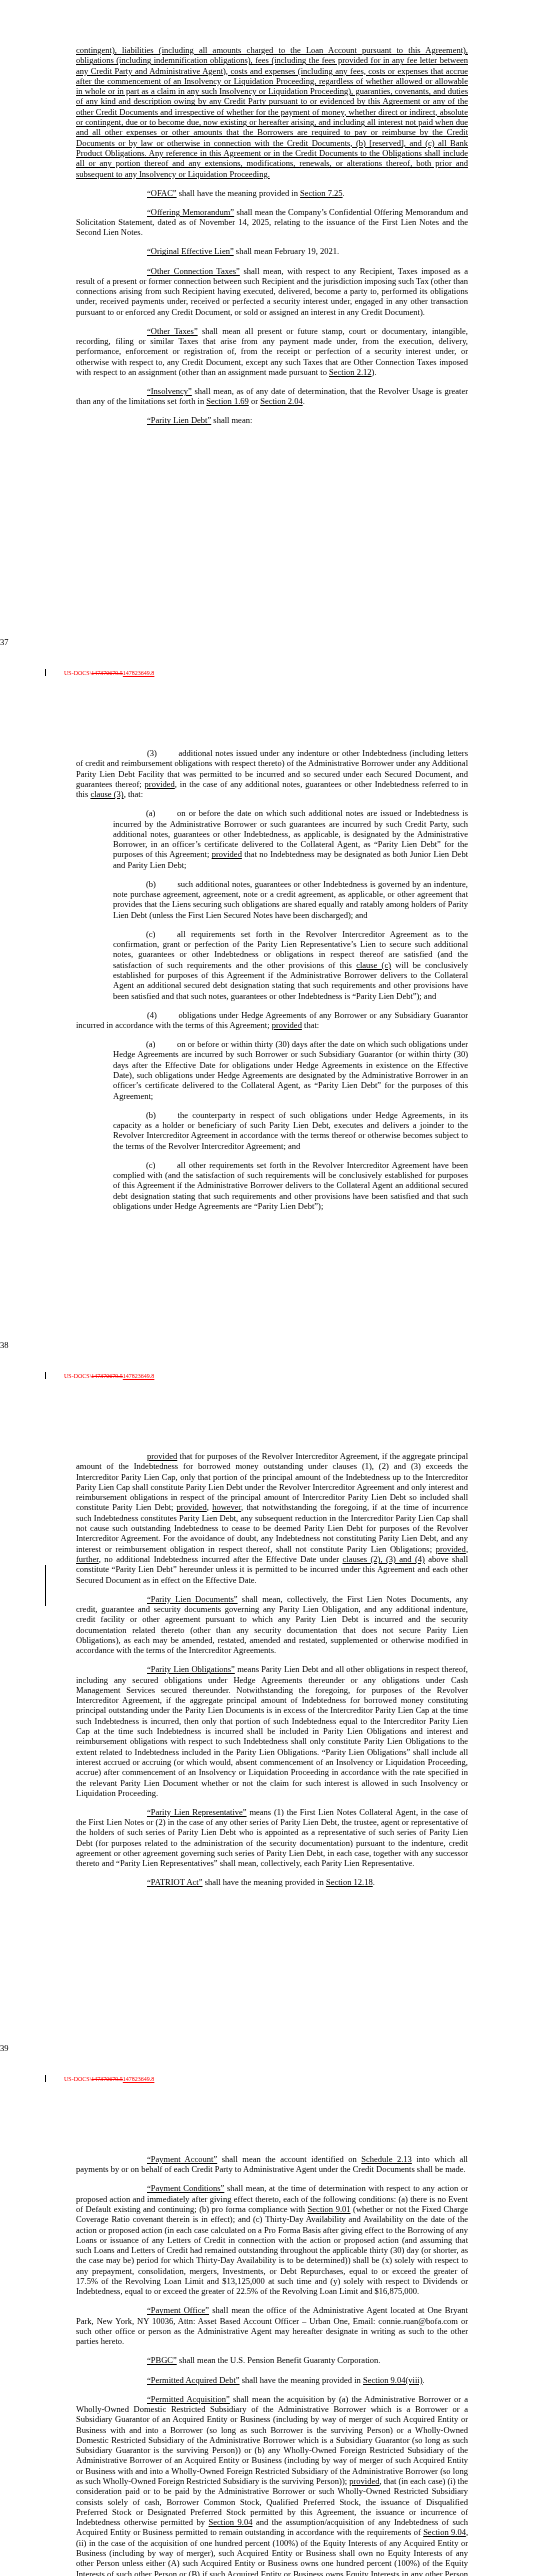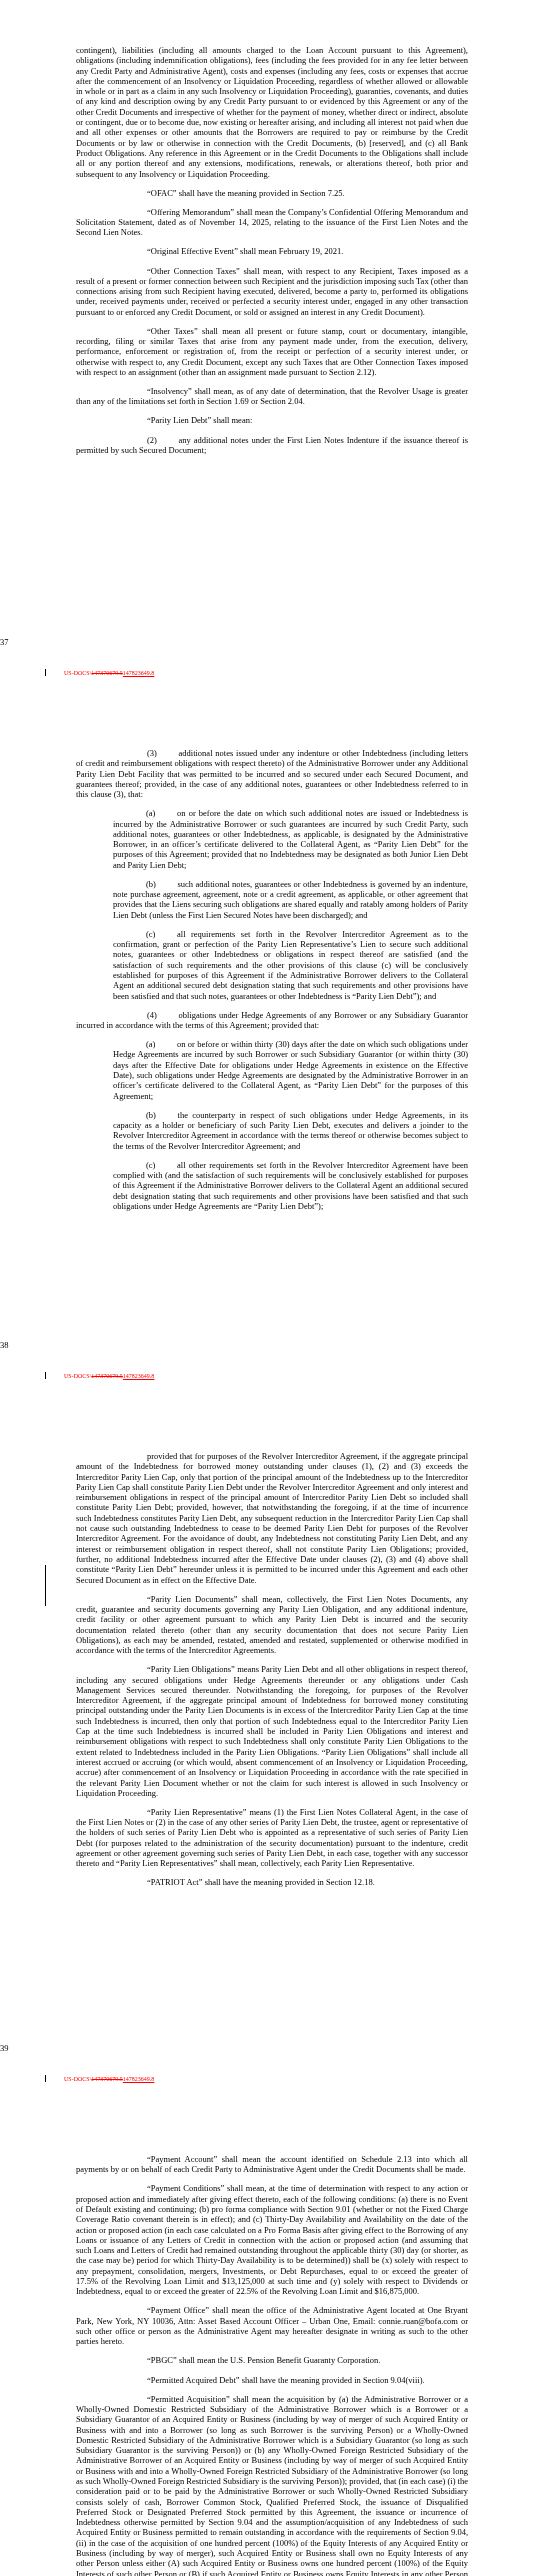--- a/index.html
+++ b/index.html
@@ -2,47 +2,46 @@
 <html style="--footer-red: #ff0000;font-size:8.2px"><head>
 <meta charset="utf-8">
 <style>
   html,body{margin:0;padding:0;background:#ffffff;}
   .doc{width:544px;background:#ffffff;position:relative;}
   .page{width:544px;height:703px;position:relative;overflow:hidden;background:#ffffff;}
   .page-body{position:absolute;top:45px;left:76px;width:392px;height:592px;overflow:hidden;}
   .page-body p{margin:0;padding:0;color:#000;font:8.5px/10.3px "Liberation Serif", serif;text-align:justify;}
   .page-body p + p{margin-top:8.8px;}
   p.def,p.num,p.cont-ind{text-indent:71px;}
-  p.cont{text-indent:0;}
+  p.cont{text-indent:0;text-decoration:underline;}
   p.sub{margin-left:37px;text-indent:33px;}
-  span.u{}
+  span.u{text-decoration:underline;}
   span.tab{display:inline-block;width:21.6px;}
   .page-number{position:absolute;left:0;width:544px;bottom:56px;text-align:left;
                font:8.5px "Liberation Serif", serif;color:#000;}
   .page-footer{position:absolute;left:64px;bottom:27px;font:6px "Liberation Serif", serif;
                color:var(--footer-red,#ff0000);white-space:nowrap;}
   .page-footer .del{text-decoration:line-through;}
   .page-footer .ins{text-decoration:underline;}
   .change-bar{position:absolute;left:45px;width:1px;background:#000;}
 </style>
 </head>
 <body>
 
 <div class="doc">
     <div class="page">
       <div class="page-body">
         <p class="cont"><span>contingent), liabilities (including all amounts charged to the Loan Account pursuant to this Agreement), obligations (including indemnification obligations), fees (including the fees provided for in any fee letter between any Credit Party and Administrative Agent), costs and expenses (including any fees, costs or expenses that accrue after the commencement of an Insolvency or Liquidation Proceeding, regardless of whether allowed or allowable in whole or in part as a claim in any such Insolvency or Liquidation Proceeding), guaranties, covenants, and duties of any kind and description owing by any Credit Party pursuant to or evidenced by this Agreement or any of the other Credit Documents and irrespective of whether for the payment of money, whether direct or indirect, absolute or contingent, due or to become due, now existing or hereafter arising, and including all interest not paid when due and all other expenses or other amounts that the Borrowers are required to pay or reimburse by the Credit Documents or by law or otherwise in connection with the Credit Documents, (b) [reserved], and (c) all Bank Product Obligations. Any reference in this Agreement or in the Credit Documents to the Obligations shall include all or any portion thereof and any extensions, modifications, renewals, or alterations thereof, both prior and subsequent to any Insolvency or Liquidation Proceeding.</span></p>
         <p class="def"><span class="u">“OFAC”</span><span> shall have the meaning provided in </span><span class="u">Section 7.25</span><span>.</span></p>
         <p class="def"><span class="u">“Offering Memorandum”</span><span> shall mean the Company’s Confidential Offering Memorandum and Solicitation Statement, dated as of November 14, 2025, relating to the issuance of the First Lien Notes and the Second Lien Notes.</span></p>
-        <p class="def"><span class="u">“Original Effective Event”</span><span> shall mean February 19, 2021.</span></p>
+        <p class="def"><span class="u">“Original Effective Lien”</span><span> shall mean February 19, 2021.</span></p>
         <p class="def"><span class="u">“Other Connection Taxes”</span><span> shall mean, with respect to any Recipient, Taxes imposed as a result of a present or former connection between such Recipient and the jurisdiction imposing such Tax (other than connections arising from such Recipient having executed, delivered, become a party to, performed its obligations under, received payments under, received or perfected a security interest under, engaged in any other transaction pursuant to or enforced any Credit Document, or sold or assigned an interest in any Credit Document).</span></p>
         <p class="def"><span class="u">“Other Taxes”</span><span> shall mean all present or future stamp, court or documentary, intangible, recording, filing or similar Taxes that arise from any payment made under, from the execution, delivery, performance, enforcement or registration of, from the receipt or perfection of a security interest under, or otherwise with respect to, any Credit Document, except any such Taxes that are Other Connection Taxes imposed with respect to an assignment (other than an assignment made pursuant to </span><span class="u">Section 2.12</span><span>).</span></p>
         <p class="def"><span class="u">“Insolvency”</span><span> shall mean, as of any date of determination, that the Revolver Usage is greater than any of the limitations set forth in </span><span class="u">Section 1.69</span><span> or </span><span class="u">Section 2.04</span><span>.</span></p>
         <p class="def"><span class="u">“Parity Lien Debt”</span><span> shall mean:</span></p>
-        <p class="num"><span>(2)</span><span class="tab"></span><span>any additional notes under the First Lien Notes Indenture if the issuance thereof is permitted by such Secured Document;</span></p>
       </div>
       <div class="page-number">37</div>
       <div class="page-footer"><span>US-DOCS\</span><span class="del">147370679.5</span><span class="ins">147823649.8</span></div>
       <div class="change-bar" style="top: 669px; height: 7.2px;"></div>
     </div>
     <div class="page">
       <div class="page-body">
         <p class="num"><span>(3)</span><span class="tab"></span><span>additional notes issued under any indenture or other Indebtedness (including letters of credit and reimbursement obligations with respect thereto) of the Administrative Borrower under any Additional Parity Lien Debt Facility that was permitted to be incurred and so secured under each Secured Document, and guarantees thereof; </span><span class="u">provided</span><span>, in the case of any additional notes, guarantees or other Indebtedness referred to in this </span><span class="u">clause (3)</span><span>, that:</span></p>
         <p class="sub"><span>(a)</span><span class="tab"></span><span>on or before the date on which such additional notes are issued or Indebtedness is incurred by the Administrative Borrower or such guarantees are incurred by such Credit Party, such additional notes, guarantees or other Indebtedness, as applicable, is designated by the Administrative Borrower, in an officer’s certificate delivered to the Collateral Agent, as “Parity Lien Debt” for the purposes of this Agreement; </span><span class="u">provided</span><span> that no Indebtedness may be designated as both Junior Lien Debt and Parity Lien Debt;</span></p>
         <p class="sub"><span>(b)</span><span class="tab"></span><span>such additional notes, guarantees or other Indebtedness is governed by an indenture, note purchase agreement, agreement, note or a credit agreement, as applicable, or other agreement that provides that the Liens securing such obligations are shared equally and ratably among holders of Parity Lien Debt (unless the First Lien Secured Notes have been discharged); and</span></p>

